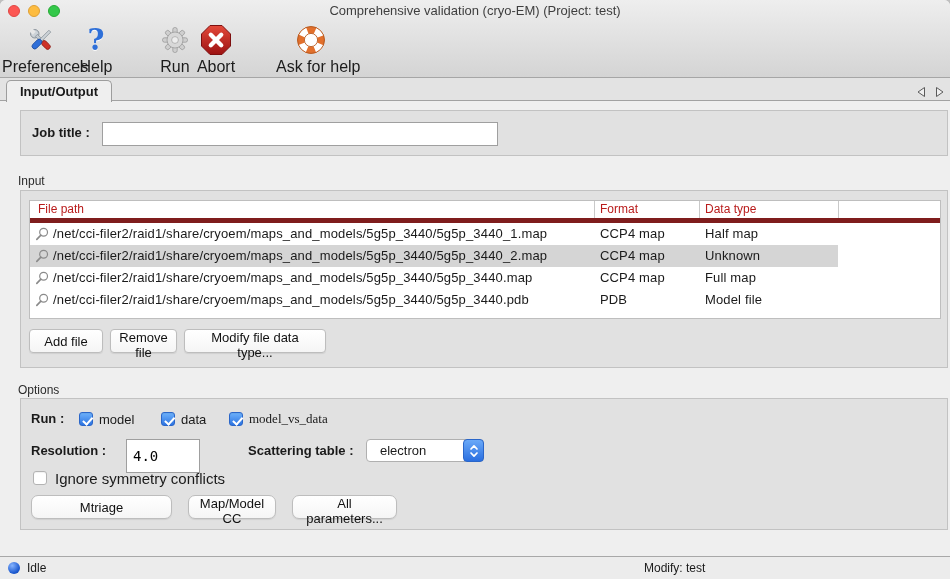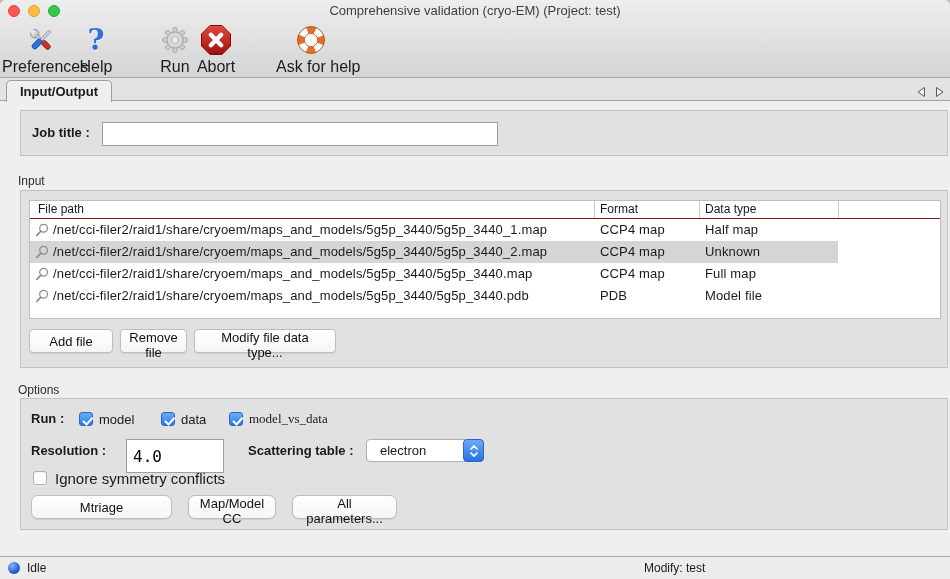--- a/index.html
+++ b/index.html
@@ -37,59 +37,59 @@
   .glabel{position:absolute;left:18px;font-size:12px;color:#2c2c2c;}
   
   #job-box{top:110px;height:46px;}
   .job-label{position:absolute;left:11px;top:14px;font-weight:bold;font-size:13px;}
   .job-input{position:absolute;left:81px;top:11px;width:396px;height:24px;
     background:#fff;border:1px solid #9f9f9f;box-sizing:border-box;font-size:13px;padding:0 4px;}
   
   #input-box{top:190px;height:178px;}
   .file-table{position:absolute;left:8px;top:9px;width:912px;height:119px;
     background:#fff;border:1px solid #bebebe;box-sizing:border-box;overflow:hidden;}
-  .ft-header{position:relative;height:17px;border-bottom:1px solid #7f1d1d;
-    font-size:12px;color:#0f172a;}
+  .ft-header{position:relative;height:17px;border-bottom:5px solid #7f1d1d;
+    font-size:12px;color:#b91c1c;}
   .hc{position:absolute;top:1px;line-height:15px;white-space:nowrap;}
   .h-path{left:8px;} .h-format{left:570px;} .h-dtype{left:675px;}
   .vdiv{position:absolute;top:0;width:1px;height:17px;background:#c9c9c9;}
   .d1{left:564px;} .d2{left:669px;} .d3{left:808px;}
   .ft-row{position:relative;height:22px;font-size:13px;letter-spacing:.15px;white-space:nowrap;}
   .ft-row.selected{background:linear-gradient(to right,#d5d5d5 0,#d5d5d5 808px,#ffffff 808px);}
   .row-icon{position:absolute;left:5px;top:4px;}
   .row-path{position:absolute;left:23px;top:3px;}
   .row-format{position:absolute;left:570px;top:3px;}
   .row-dtype{position:absolute;left:675px;top:3px;}
   
   .btn{background:linear-gradient(#ffffff,#f5f5f5);border:1px solid #bdbdbd;
     border-radius:4px;height:24px;font-size:13px;font-family:"Liberation Sans",sans-serif;
     color:#111;box-shadow:0 1px 1px rgba(0,0,0,.08);padding:0 8px;}
   .in-btn-row{position:absolute;left:8px;top:138px;display:flex;gap:7px;}
-  .in-btn-row .btn:nth-of-type(1){width:84px;}
+  .in-btn-row .btn:nth-of-type(1){width:74px;}
   .in-btn-row .btn:nth-of-type(2){width:67px;}
   .in-btn-row .btn:nth-of-type(3){width:142px;}
   
   #options-box{top:398px;height:132px;}
   .run-row{position:absolute;left:0;top:11px;height:18px;width:100%;}
   .run-label{position:absolute;left:10px;top:1px;font-weight:bold;font-size:13px;}
   .cbwrap{position:absolute;top:0;display:flex;align-items:center;gap:6px;height:18px;}
   .run-row .cbwrap:nth-of-type(1){left:58px;}
   .run-row .cbwrap:nth-of-type(2){left:140px;}
   .run-row .cbwrap:nth-of-type(3){left:208px;font-family:Liberation Serif, serif;}
   .cb{position:relative;width:14px;height:14px;box-sizing:border-box;border-radius:3px;
     background:#fff;border:1px solid #b3b3b3;box-shadow:inset 0 1px 1px rgba(0,0,0,.06);}
   .cb.checked{background:linear-gradient(#6db1fb,#2d74e2);border:1px solid #2a66c9;}
   .cb.checked::after{content:"";position:absolute;left:4.5px;top:1.5px;width:3.5px;height:7.5px;
     border:solid #fff;border-width:0 2px 2px 0;transform:rotate(42deg);}
   .cb-label{font-size:13px;}
   .res-row{position:absolute;left:0;top:40px;height:24px;width:100%;}
   .res-label{position:absolute;left:10px;top:4px;font-weight:bold;font-size:13px;}
-  .res-input{position:absolute;left:105px;top:0;width:98px;height:23px;box-sizing:border-box;
+  .res-input{position:absolute;left:105px;top:0;width:74px;height:23px;box-sizing:border-box;
     background:#fff;border:1px solid #9f9f9f;font-family:"DejaVu Sans Mono",monospace;
-    font-size:16px;padding:16px 6px;}
+    font-size:14px;padding:16px 6px;}
   .scat-label{position:absolute;left:227px;top:4px;font-weight:bold;font-size:13px;}
   .dropdown{position:absolute;left:345px;top:0;width:118px;height:23px;background:#fff;
     border:1px solid #b0b0b0;border-radius:4px;box-sizing:border-box;}
   .dd-text{position:absolute;left:13px;top:3px;font-size:13px;}
   .dd-stepper{position:absolute;right:-1px;top:-1px;width:21px;height:23px;
     background:linear-gradient(#6aa9f8,#2a6fe0);border-radius:4px;border:1px solid #2a66c9;
     box-sizing:border-box;display:flex;align-items:center;justify-content:center;}
   .ignore-row{position:absolute;left:12px;top:70px;display:flex;align-items:center;gap:8px;height:18px;}
   .ignore-label{font-size:15px;}
   .opt-btn-row{position:absolute;left:10px;top:96px;display:flex;gap:16px;}

